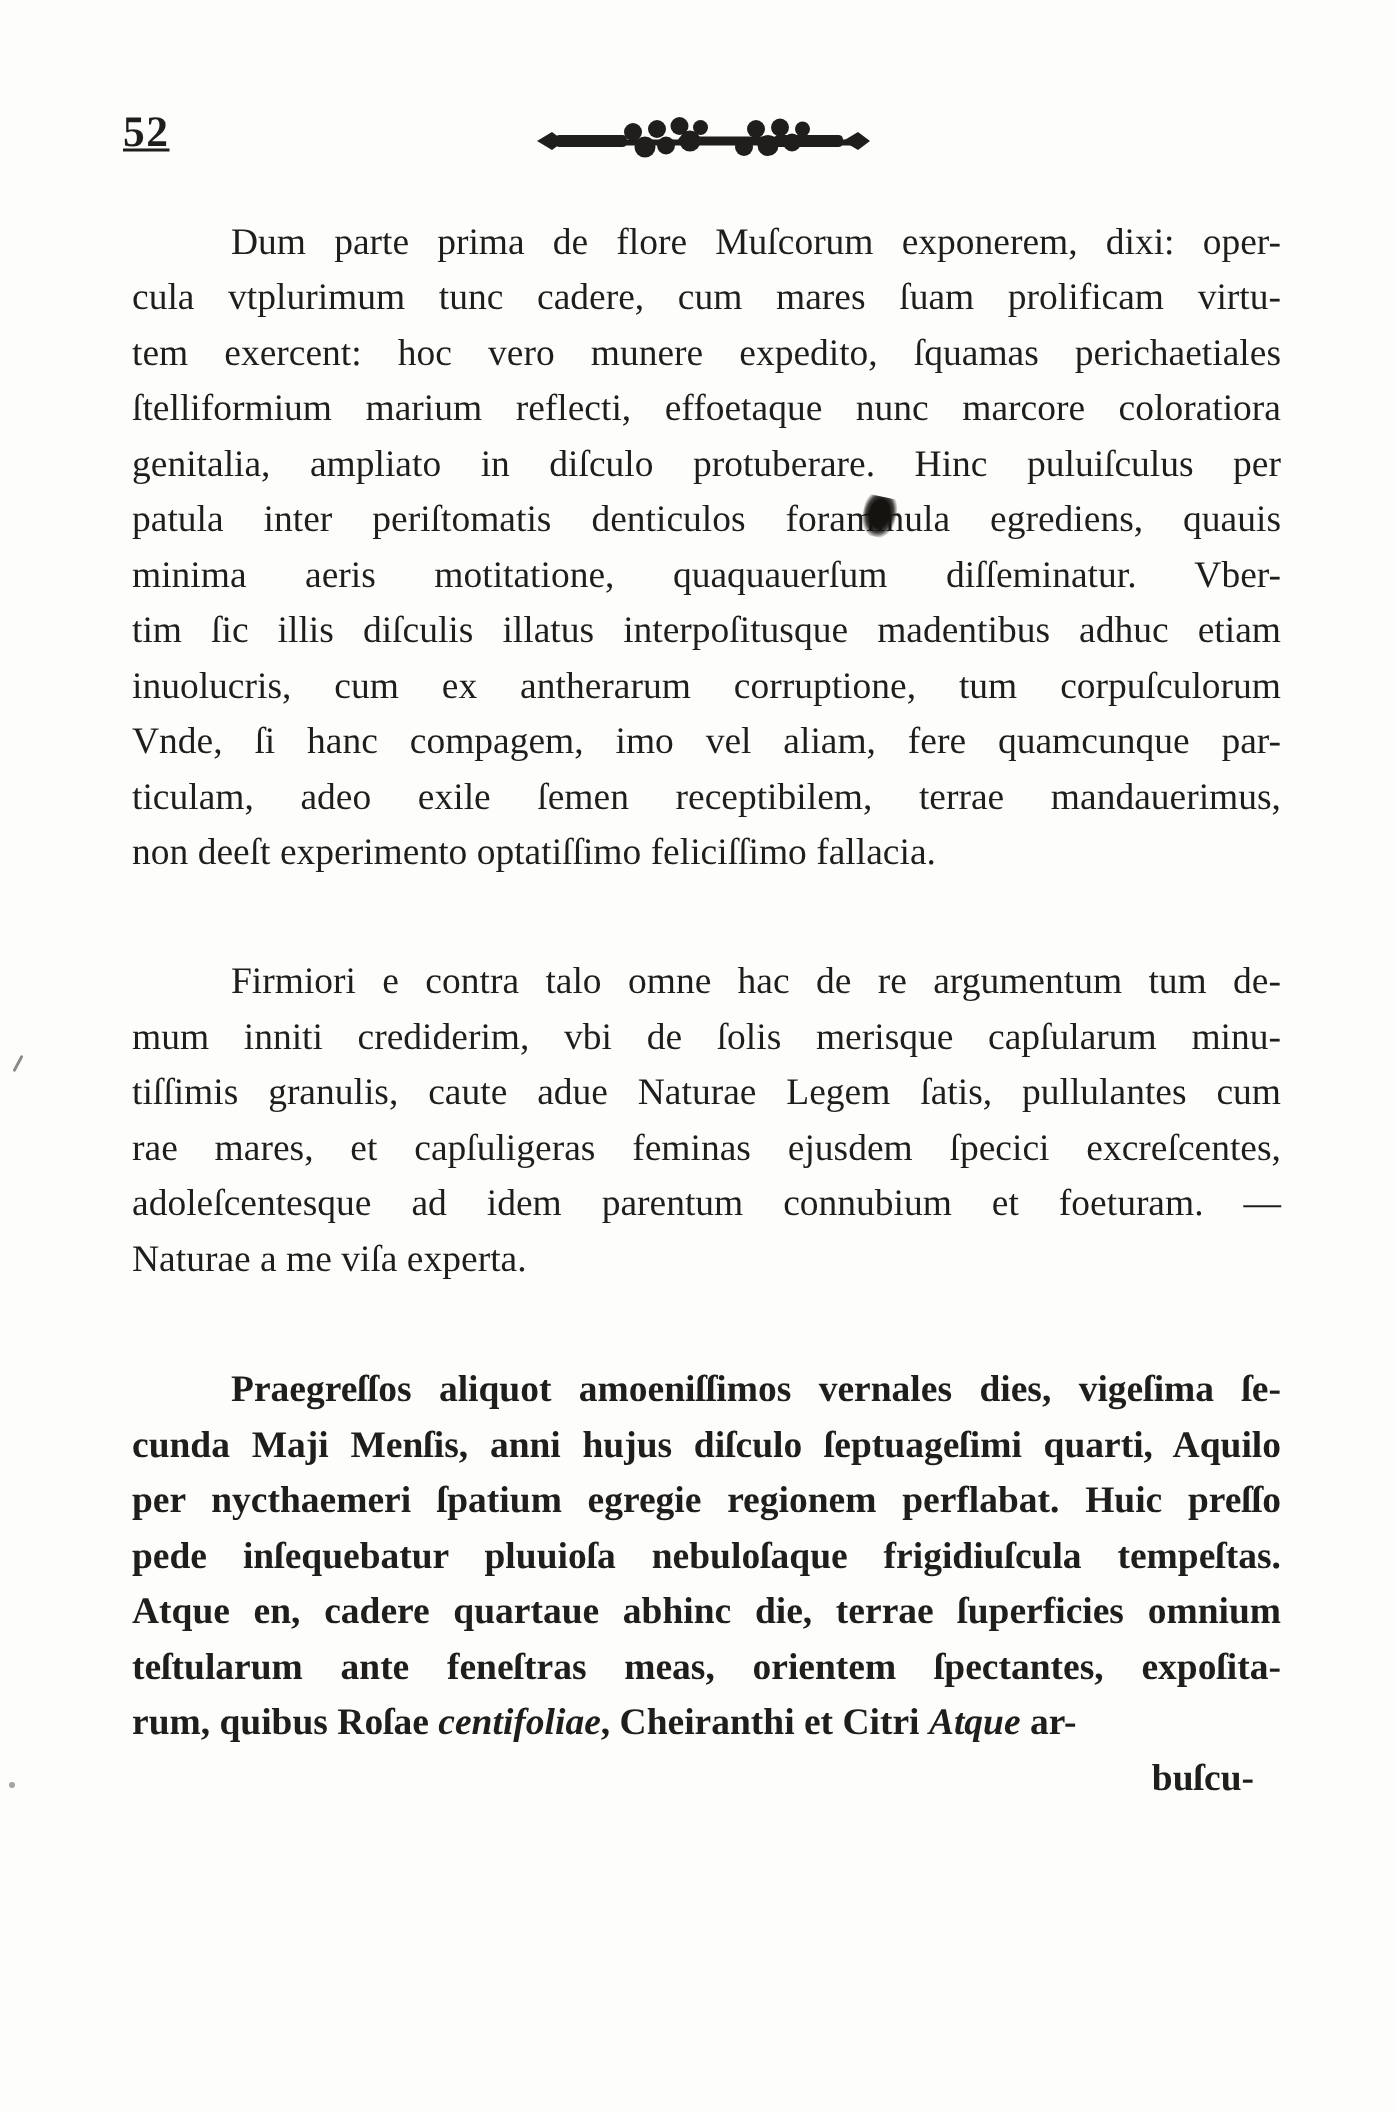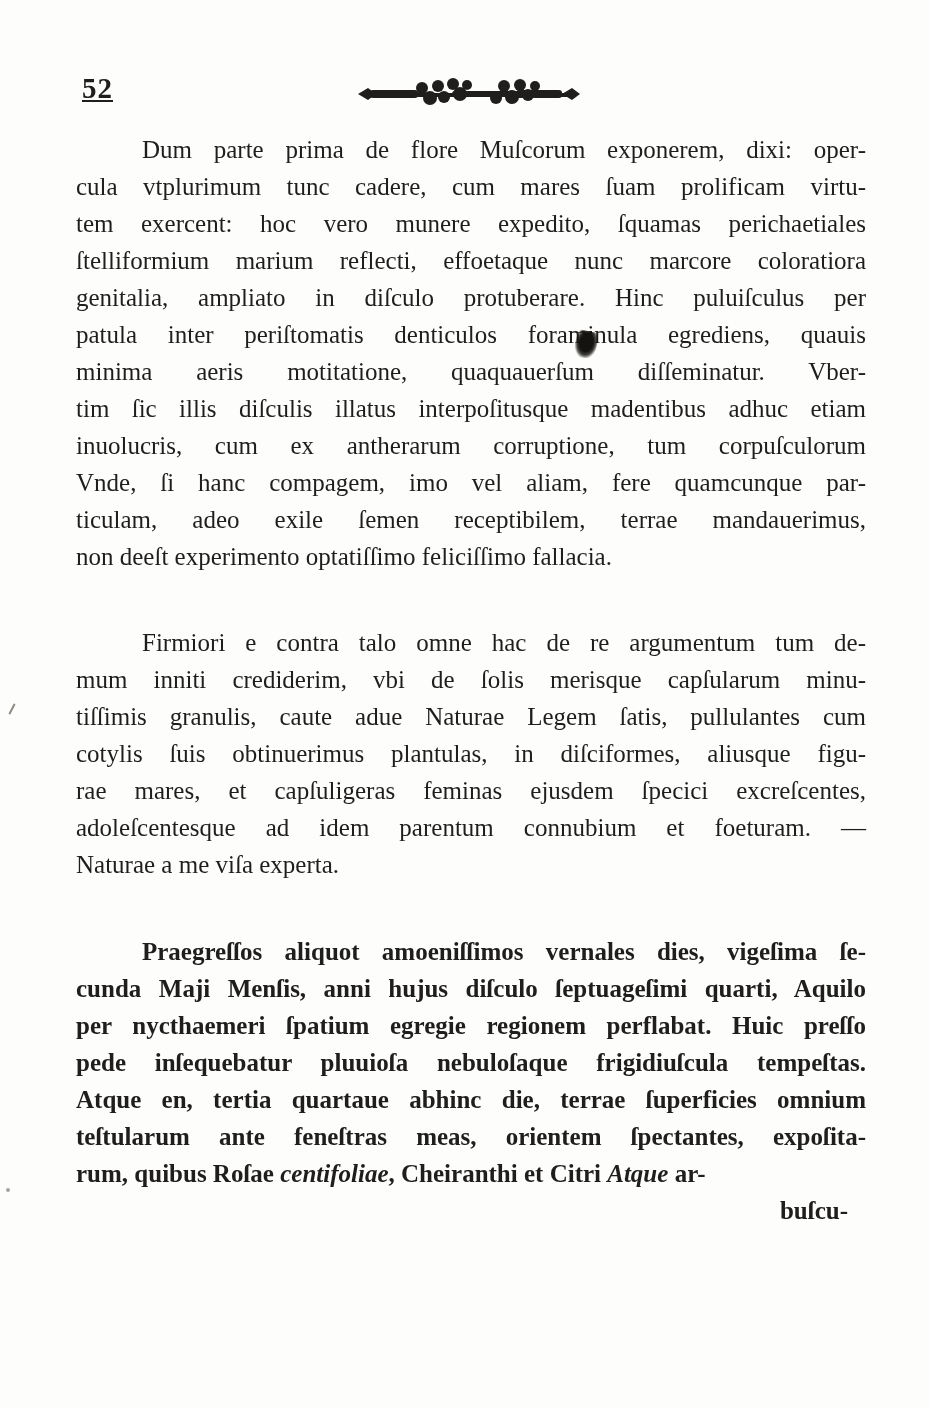--- a/index.html
+++ b/index.html
@@ -17,21 +17,21 @@
     letter-spacing:1px;
     text-decoration:underline;
   }
   .ornament{
     position:absolute;left:356px;top:72px;width:226px;height:44px;
   }
   .text-block{
     position:absolute;left:76px;top:131px;width:790px;
     font-size:25px;line-height:37px;
   }
-  .para{margin:0;}
+  .para{margin:12px;}
   .para-2{margin-top:49px;}
   .para-3{margin-top:50px;font-weight:bold;}
   .line{
     text-align:justify;
     text-align-last:justify;
     min-height:37px;
   }
   .line.first{text-indent:66px;}
   .line.last{text-align-last:left;}
   .line.catchword{text-align-last:right;padding-right:18px;}
@@ -94,32 +94,31 @@
     <div class="line">inuolucris, cum ex antherarum corruptione, tum corpuſculorum</div>
     <div class="line">Vnde, ſi hanc compagem, imo vel aliam, fere quamcunque par-</div>
     <div class="line">ticulam, adeo exile ſemen receptibilem, terrae mandauerimus,</div>
     <div class="line last">non deeſt experimento optatiſſimo feliciſſimo fallacia.</div>
   </div>
 
   <div class="para para-2">
     <div class="line first">Firmiori e contra talo omne hac de re argumentum tum de-</div>
     <div class="line">mum inniti crediderim, vbi de ſolis merisque capſularum minu-</div>
     <div class="line">tiſſimis granulis, caute adue Naturae Legem ſatis, pullulantes cum</div>
-    <div class="line">cotylis ſuis obtinuerimus plantulas, in diſciformes, aliusque figu-</div>
     <div class="line">rae mares, et capſuligeras feminas ejusdem ſpecici excreſcentes,</div>
     <div class="line">adoleſcentesque ad idem parentum connubium et foeturam.  —</div>
     <div class="line last">Naturae a me viſa experta.</div>
   </div>
 
   <div class="para para-3">
     <div class="line first">Praegreſſos aliquot amoeniſſimos vernales dies, vigeſima ſe-</div>
     <div class="line">cunda Maji Menſis, anni hujus diſculo ſeptuageſimi quarti, Aquilo</div>
     <div class="line">per nycthaemeri ſpatium egregie regionem perflabat.  Huic preſſo</div>
     <div class="line">pede inſequebatur pluuioſa nebuloſaque frigidiuſcula tempeſtas.</div>
-    <div class="line">Atque en, tertia quartaue abhinc die, terrae ſuperficies omnium</div>
+    <div class="line">Atque en, cadere quartaue abhinc die, terrae ſuperficies omnium</div>
     <div class="line">teſtularum ante feneſtras meas, orientem ſpectantes, expoſita-</div>
     <div class="line last"><span>rum, quibus Roſae </span><span class="it">centifoliae</span><span>, Cheiranthi et Citri </span><span class="it">Atque</span><span> ar-</span></div>
     <div class="line catchword">buſcu-</div>
   </div>
 
 </div>
 
 <div class="blot"></div>
 <div class="speck-slash"></div>
 <div class="speck-dot"></div>

